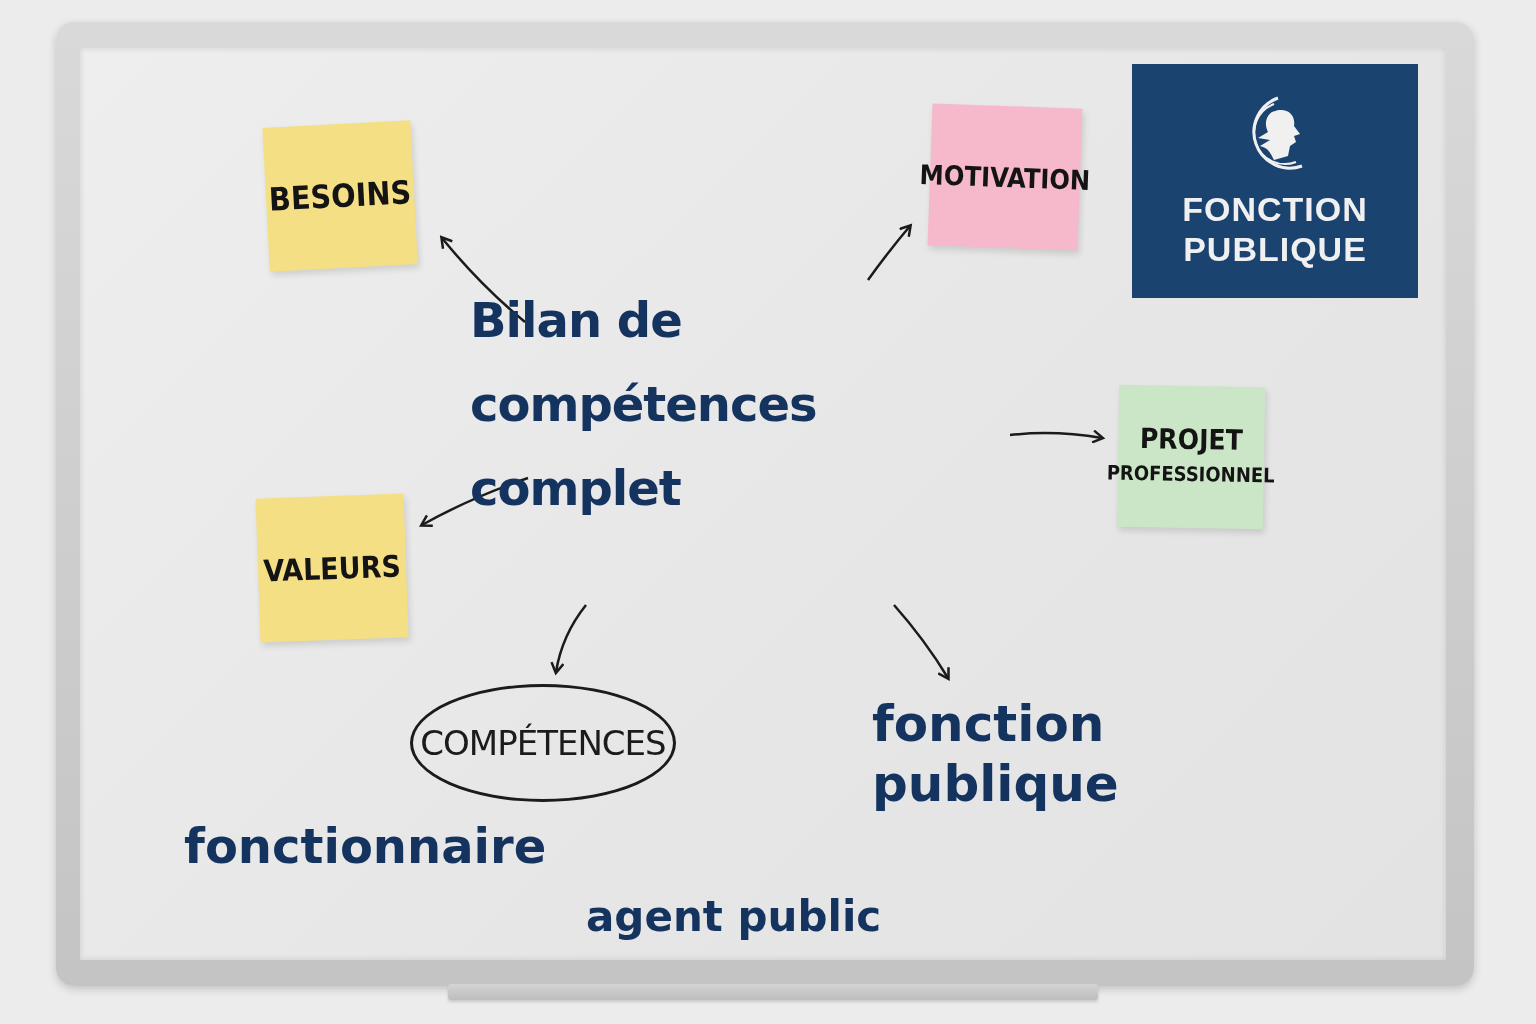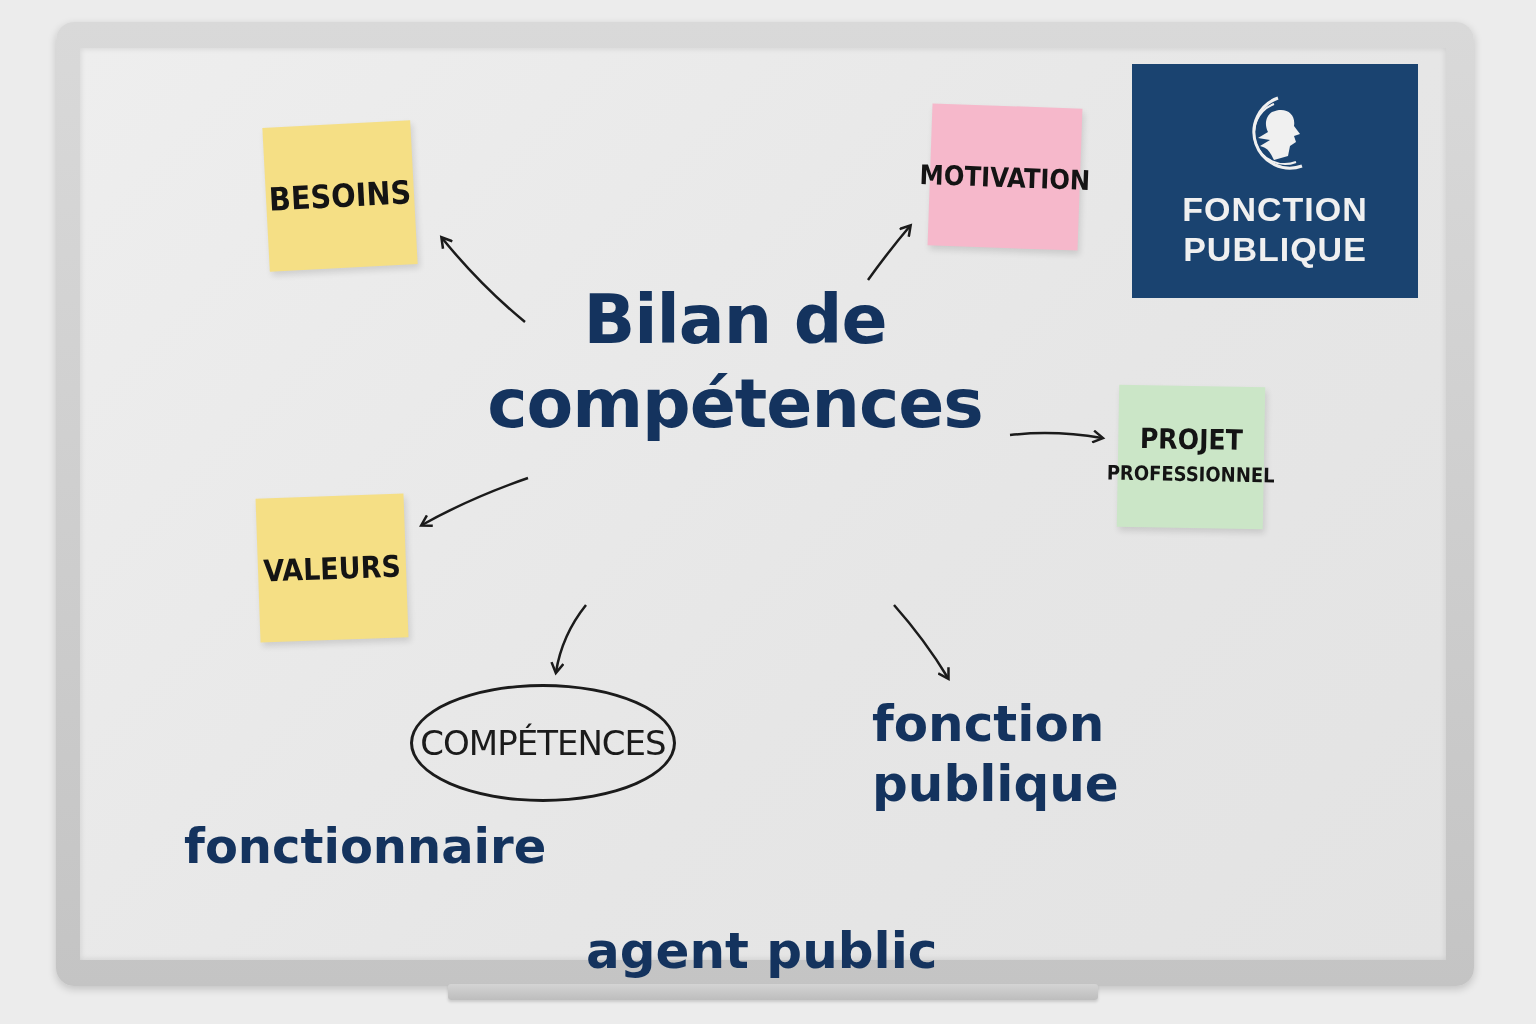--- a/index.html
+++ b/index.html
@@ -7,21 +7,21 @@
   .frame{position:absolute;left:56px;top:22px;width:1418px;height:964px;border-radius:18px;
     background:linear-gradient(180deg,#d9d9d9,#c4c4c4);box-shadow:0 3px 8px rgba(0,0,0,.18);}
   .board{position:absolute;left:80px;top:48px;width:1366px;height:912px;
     background:linear-gradient(135deg,#eeeeee 0%,#e6e6e6 60%,#e3e3e3 100%);box-shadow:inset 0 0 6px rgba(0,0,0,.12);}
   .tray{position:absolute;left:448px;top:984px;width:650px;height:16px;background:linear-gradient(180deg,#d4d4d4,#bdbdbd);border-radius:3px;box-shadow:0 2px 3px rgba(0,0,0,.15);}
   .note{position:absolute;box-shadow:2px 4px 6px rgba(0,0,0,.12);display:flex;align-items:center;justify-content:center;text-align:center;
     font-family:"DejaVu Sans Condensed","DejaVu Sans",sans-serif;font-stretch:condensed;color:#141414;font-weight:bold;}
   .yellow{background:#f5df85;}
   .pink{background:#f6b8cb;}
   .green{background:#cbe6c7;}
-  .title{position:absolute;left:470px;top:278px;width:530px;text-align:center;color:#14335e;font-family:"DejaVu Sans",sans-serif;font-weight:bold;font-size:68px;line-height:84px;letter-spacing:-1px;}
+  .title{position:absolute;left:470px;top:278px;width:530px;text-align:left;color:#14335e;font-family:"DejaVu Sans",sans-serif;font-weight:bold;font-size:48px;line-height:84px;letter-spacing:-1px;}
   .word{position:absolute;color:#14335e;font-family:"DejaVu Sans",sans-serif;font-weight:bold;}
   .logo{position:absolute;left:1132px;top:64px;width:286px;height:234px;background:#1a4370;color:#f0f0f0;text-align:center;}
   .logo .t{position:absolute;left:0;right:0;font-family:"Liberation Sans",sans-serif;font-weight:bold;font-size:34px;letter-spacing:1px;}
   .oval{position:absolute;left:410px;top:684px;width:266px;height:118px;border:3px solid #1b1b1b;border-radius:50%;box-sizing:border-box;display:flex;align-items:center;justify-content:center;
     font-family:"DejaVu Sans",sans-serif;font-size:34px;color:#1b1b1b;letter-spacing:-1px;}
   svg.arrows{position:absolute;left:0;top:0;}
 </style>
 </head>
 <body>
 
@@ -56,34 +56,35 @@
   <span style="font-size:20px;">PROFESSIONNEL</span>
 </div>
 
 <div class="note yellow" style="left:258px;top:496px;width:148px;height:144px;transform:rotate(-2deg);font-size:30px;">
   <span>VALEURS</span>
 </div>
 
 <div class="title">
   <div>Bilan de</div>
   <div>compétences</div>
+  <div>complet</div>
 </div>
 
 <div class="oval">
   <span>COMPÉTENCES</span>
 </div>
 
 <div class="word" style="left:872px;top:694px;font-size:50px;line-height:60px;">
   <div>fonction</div>
   <div>publique</div>
 </div>
 
 <div class="word" style="left:184px;top:818px;font-size:48px;">fonctionnaire</div>
 
-<div class="word" style="left:586px;top:922px;font-size:50px;">agent public</div>
+<div class="word" style="left:586px;top:892px;font-size:42px;">agent public</div>
 
 <div class="logo">
   <svg width="90" height="90" viewBox="0 0 90 90" style="position:absolute;left:98px;top:26px;">
     <path d="M48,8 A36,36 0 1 0 72,76" fill="none" stroke="#f0f0f0" stroke-width="3"></path>
     <path d="M44,14 A30,30 0 1 0 66,72" fill="none" stroke="#f0f0f0" stroke-width="2"></path>
     <path d="M42,22 C56,16 66,24 64,36 L70,44 L64,46 L66,52 L60,56 L58,66 L44,70 C40,62 38,58 30,56 L40,50 L28,48 L38,42 C34,34 36,26 42,22 Z" fill="#f0f0f0"></path>
   </svg>
   <div class="t" style="top:126px;">FONCTION</div>
   <div class="t" style="top:166px;">PUBLIQUE</div>
 </div>

